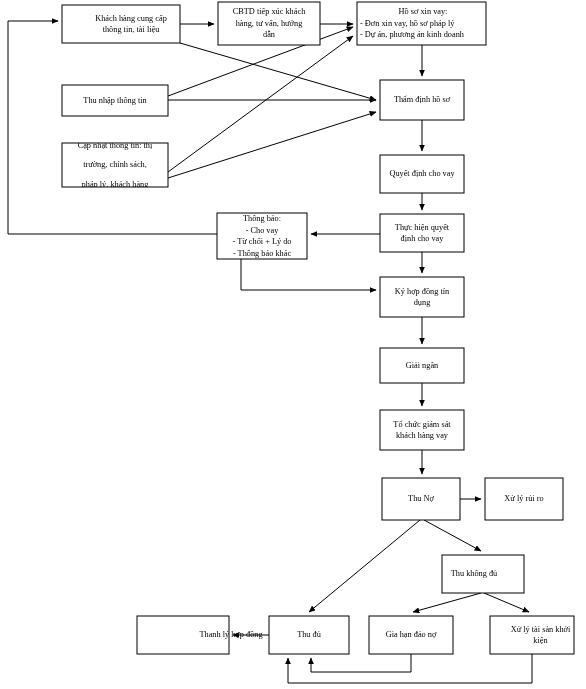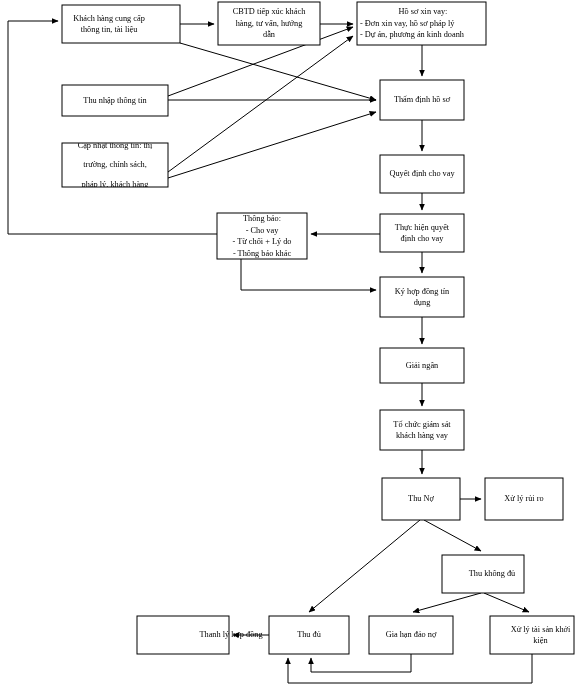--- a/index.html
+++ b/index.html
@@ -114,21 +114,21 @@
         <rect x="382" y="478" width="78" height="42" class="node-rect" fill="#ffffff" stroke="#000000"></rect>
         <rect x="485" y="478" width="78" height="42" class="node-rect" fill="#ffffff" stroke="#000000"></rect>
         <rect x="442" y="555" width="82" height="38" class="node-rect" fill="#ffffff" stroke="#000000"></rect>
         <rect x="137" y="616" width="92" height="38" class="node-rect" fill="#ffffff" stroke="#000000"></rect>
         <rect x="269" y="616" width="80" height="38" class="node-rect" fill="#ffffff" stroke="#000000"></rect>
         <rect x="369" y="616" width="84" height="38" class="node-rect" fill="#ffffff" stroke="#000000"></rect>
         <rect x="490" y="616" width="84" height="38" class="node-rect" fill="#ffffff" stroke="#000000"></rect>
       </g>
   </svg>
   <div id="labels-layer">
-      <div class="node-label" style="left: 50px; top: 5px; width: 118px; height: 38px;">
+      <div class="node-label" style="left: 72px; top: 5px; width: 118px; height: 38px;">
         <div class="ln first">Khách hàng cung cấp</div>
         <div class="ln">thông tin, tài liệu</div>
       </div>
       <div class="node-label" style="left: 218px; top: 2px; width: 102px; height: 43px;">
         <div class="ln first">CBTD tiếp xúc khách</div>
         <div class="ln">hàng, tư vấn, hướng</div>
         <div class="ln">dẫn</div>
       </div>
       <div class="node-label align-left" style="left: 357px; top: 2px; width: 129px; height: 43px; text-align: center;">
         <div class="ln first">Hồ sơ xin vay:</div>
@@ -169,21 +169,21 @@
       <div class="node-label" style="left: 380px; top: 410px; width: 84px; height: 40px;">
         <div class="ln first">Tổ chức giám sát</div>
         <div class="ln">khách hàng vay</div>
       </div>
       <div class="node-label" style="left: 382px; top: 478px; width: 78px; height: 42px;">
         <div class="ln first">Thu Nợ</div>
       </div>
       <div class="node-label" style="left: 485px; top: 478px; width: 78px; height: 42px;">
         <div class="ln first">Xử lý rủi ro</div>
       </div>
-      <div class="node-label" style="left: 442px; top: 555px; width: 100px; height: 38px;">
+      <div class="node-label" style="left: 424px; top: 555px; width: 100px; height: 38px;">
         <div class="ln first">Thu không đủ</div>
       </div>
       <div class="node-label" style="left: 137px; top: 616px; width: 92px; height: 38px; margin-left: 48px;">
         <div class="ln first">Thanh lý hợp đồng</div>
       </div>
       <div class="node-label" style="left: 269px; top: 616px; width: 80px; height: 38px;">
         <div class="ln first">Thu đủ</div>
       </div>
       <div class="node-label" style="left: 369px; top: 616px; width: 84px; height: 38px;">
         <div class="ln first">Gia hạn đảo nợ</div>

